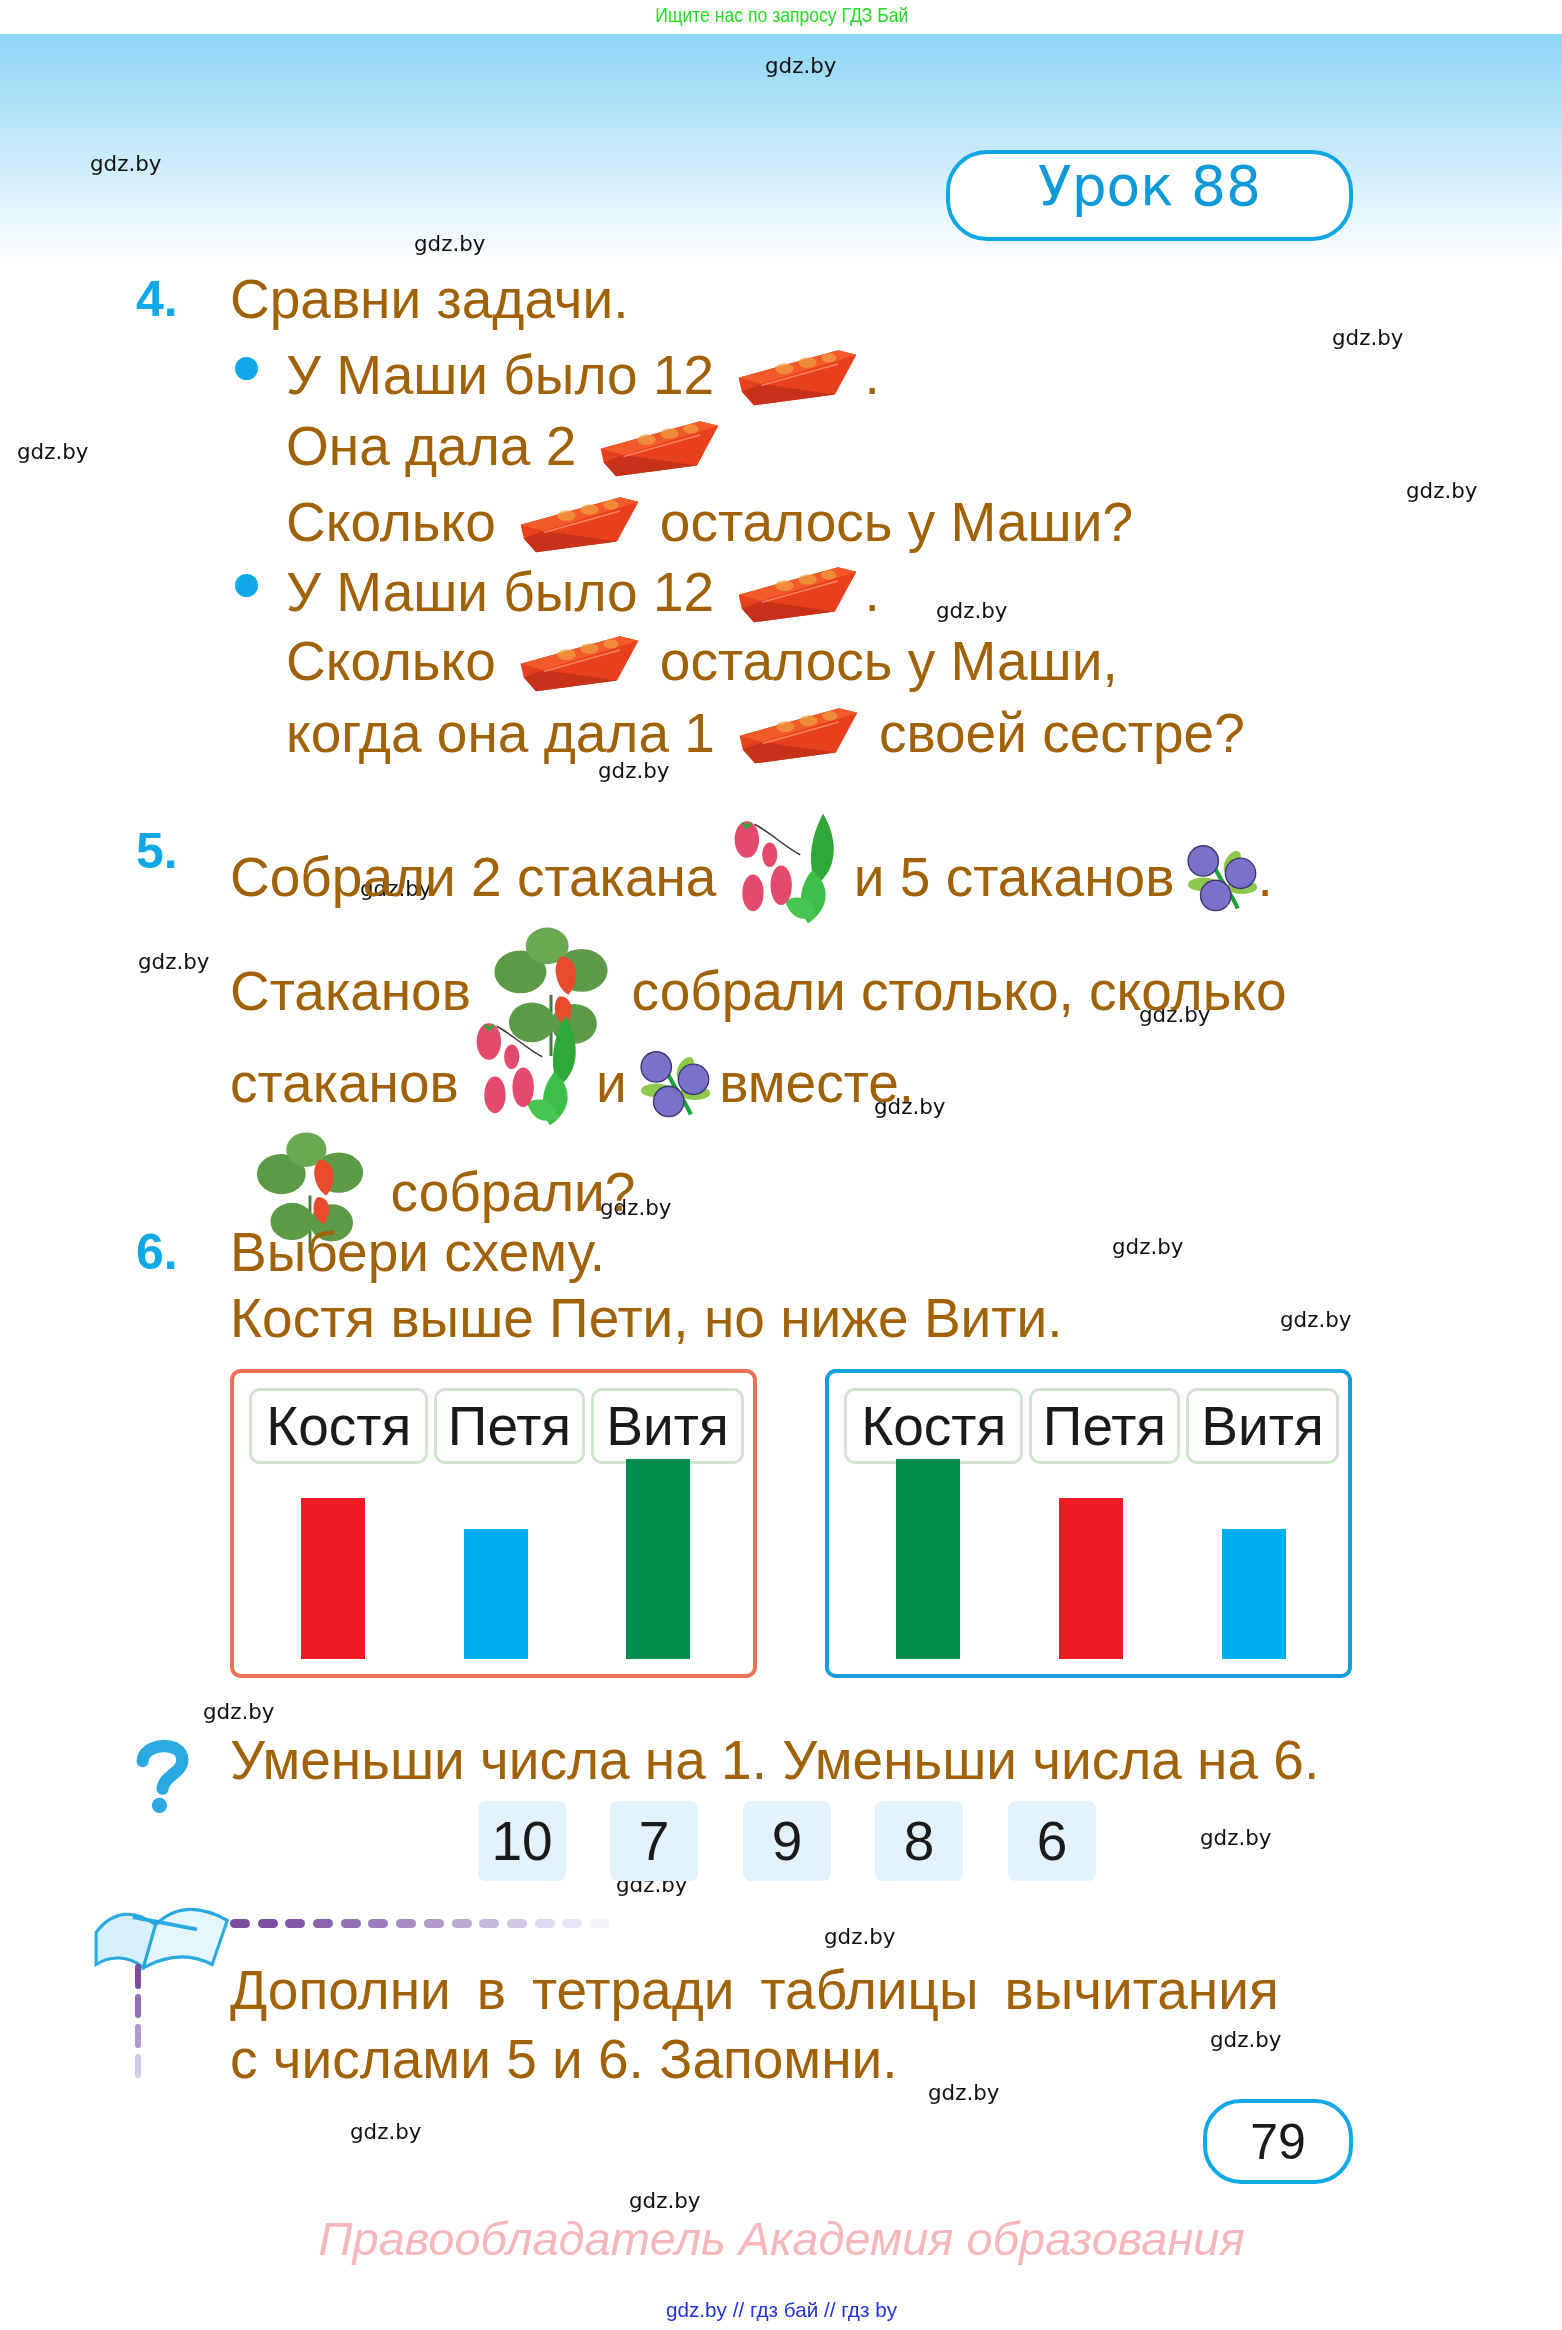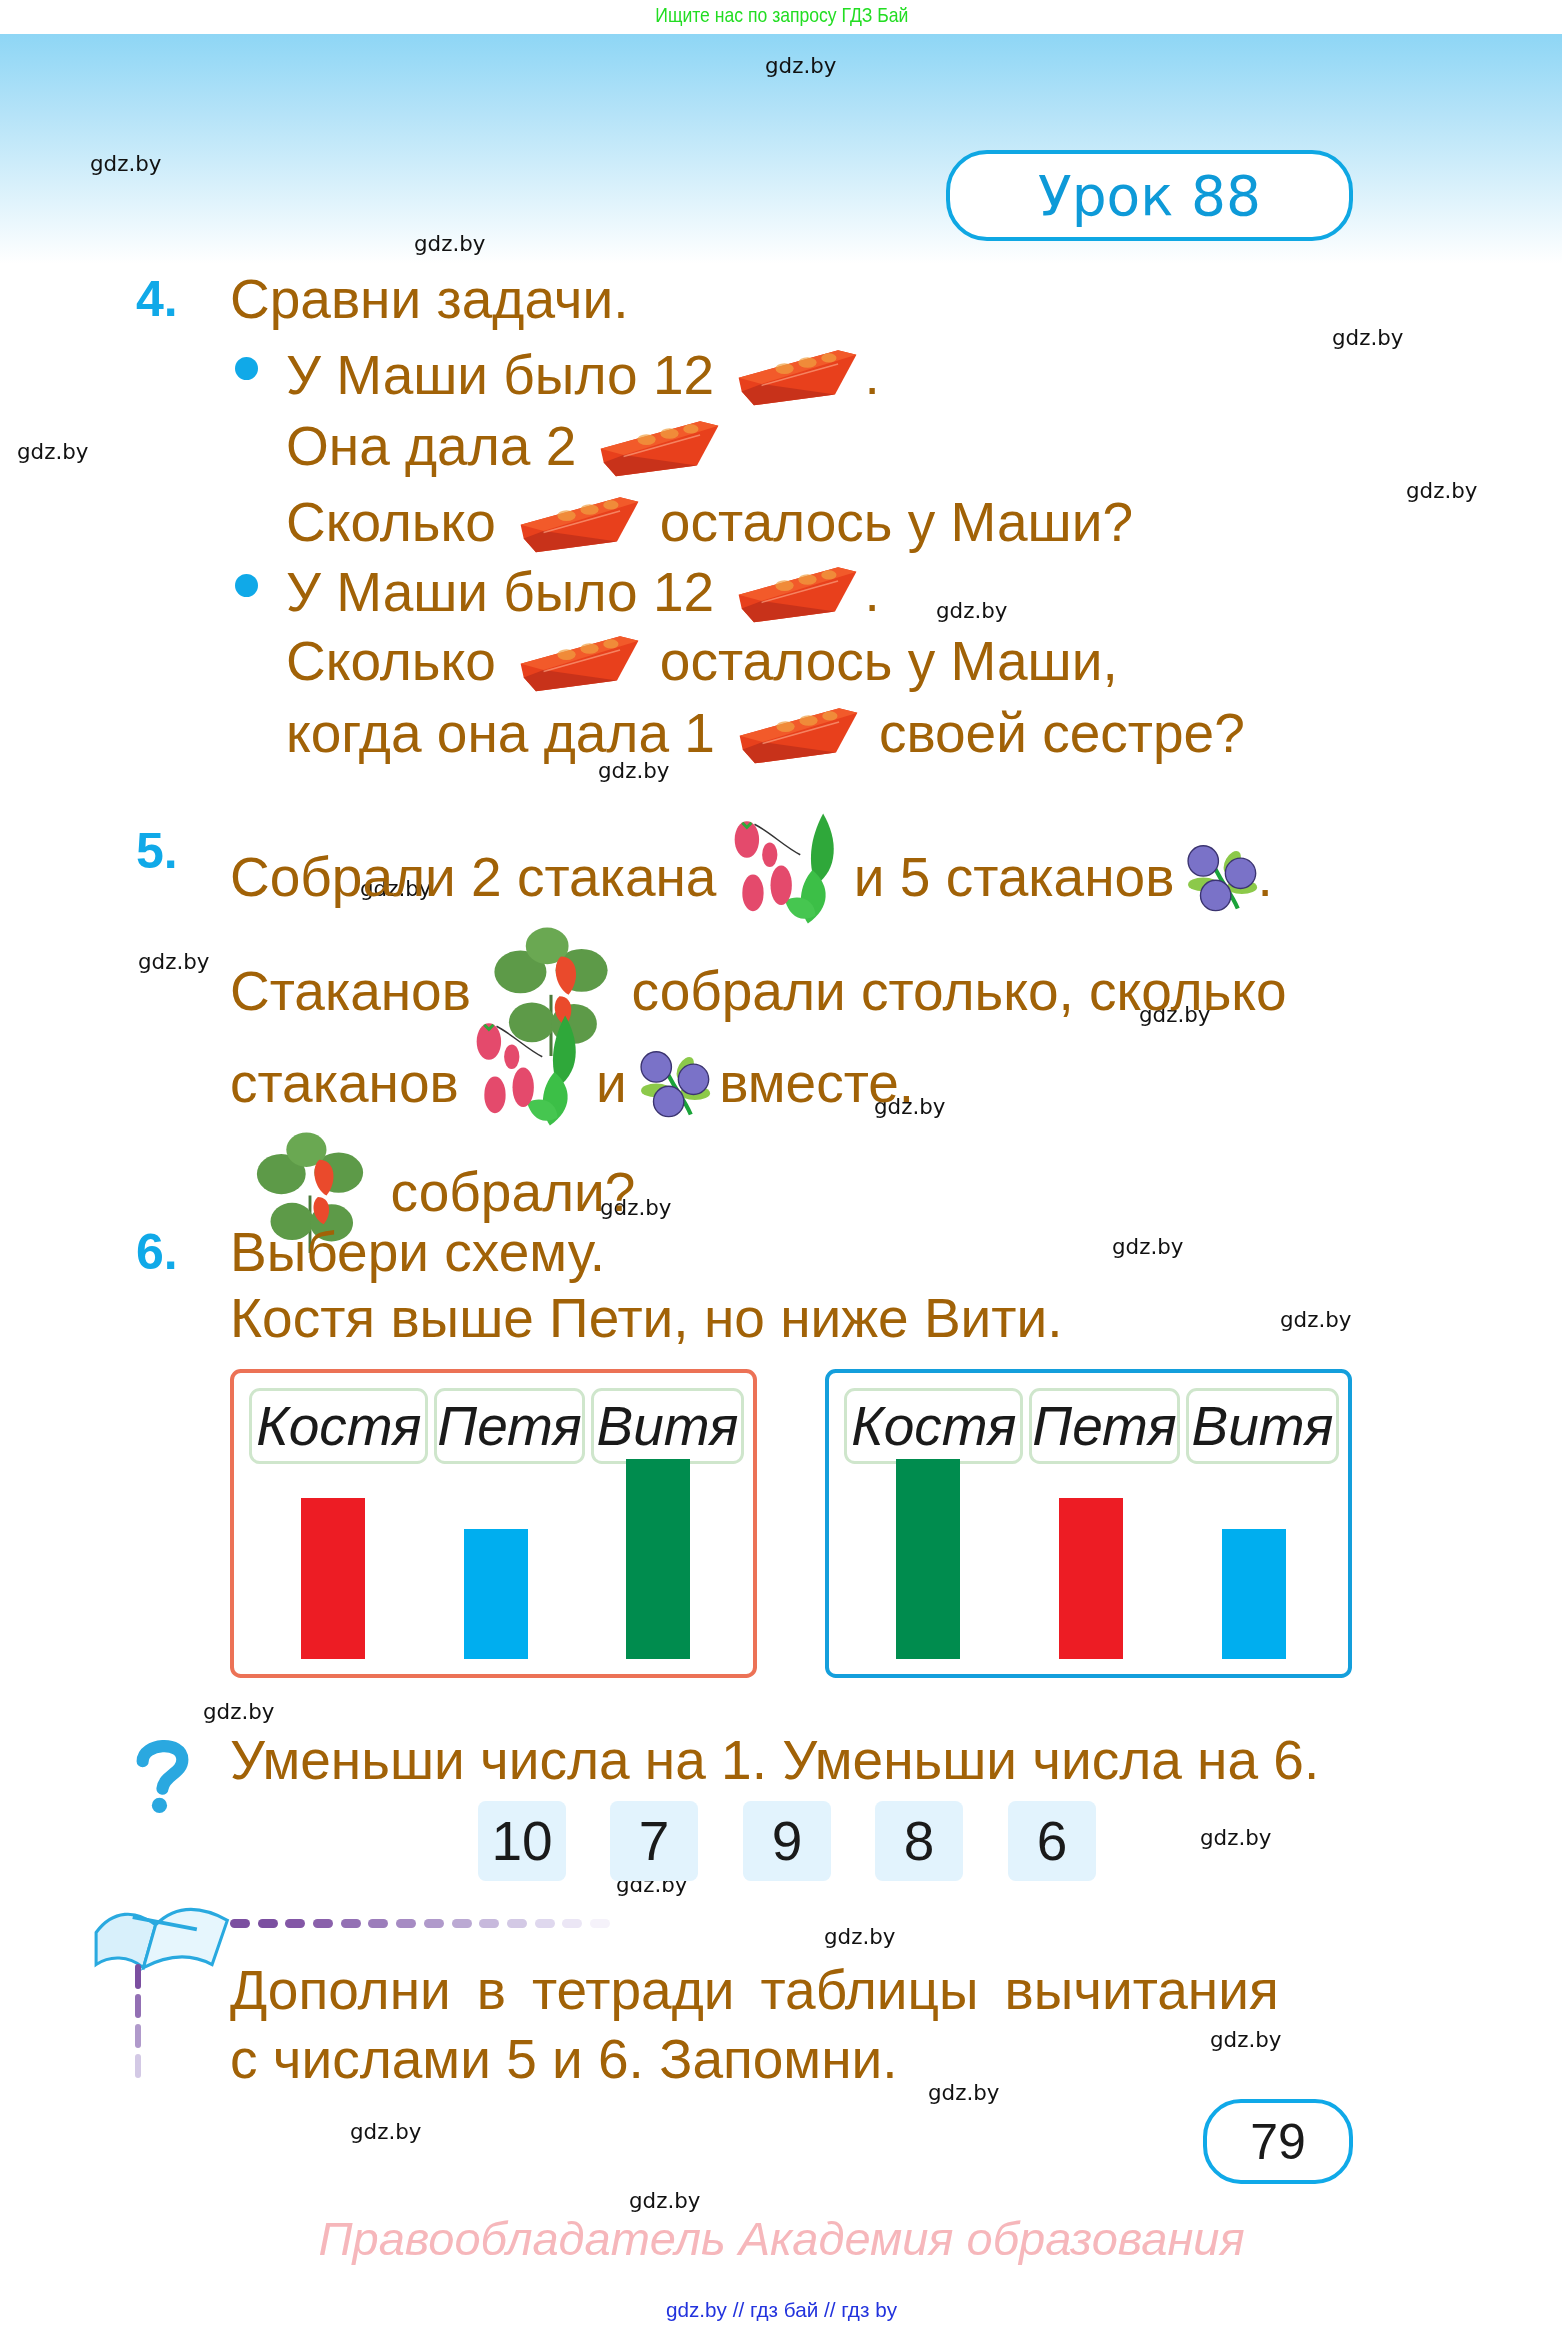--- a/index.html
+++ b/index.html
@@ -19,21 +19,21 @@
     font-size: 20.7px; font-family: "Liberation Sans", sans-serif;
     transform: scaleX(0.85);
   }
   .header-grad {
     position: absolute; left: 0; top: 34px; width: 1563px; height: 230px;
     background: linear-gradient(to bottom, #8ed6f5 0%, #b5e3f8 35%, #d7f0fb 65%, #ffffff 100%);
   }
   .lesson-box {
     position: absolute; left: 946px; top: 150px; width: 399px; height: 83px;
     border: 4.6px solid #0fa7e3; border-radius: 41px; background: #ffffff;
-    display: flex; align-items: center; justify-content: center;
+    display: flex; align-items: flex-start; justify-content: center;
   }
   .lesson-box span { color: #0e9ad8; font-size: 55px; font-family: "DejaVu Sans", sans-serif; }
 
   .wm {
     position: absolute; font-size: 21.4px; color: #111; font-family: "DejaVu Sans", sans-serif;
     line-height: 1;
   }
   .num {
     position: absolute; color: #10a9e8; font-weight: bold; font-size: 50px;
     font-family: "Liberation Sans", sans-serif; line-height: 1;
@@ -53,21 +53,21 @@
 
   .schema {
     position: absolute; top: 1369px; width: 519px; height: 301px;
     border-radius: 10.7px; background: #fff;
   }
   .schema.red { left: 230px; border: 4.6px solid #ec7256; }
   .schema.blue { left: 825px; border: 4.6px solid #149fdc; }
   .name-tab {
     position: absolute; top: 15.3px; height: 70px; border: 3.1px solid #cfe6cc; border-radius: 10.7px;
     display: flex; align-items: center; justify-content: center; background: #fff;
-    font-size: 55px; font-family: "Liberation Sans", sans-serif; color: #1a1a1a; font-style: italic;
+    font-size: 55px; font-family: "Liberation Sans", sans-serif; color: #1a1a1a;
   }
   .bar { position: absolute; bottom: 15.3px; width: 64px; }
 
   .qmark { position: absolute; left: 132px; top: 1738px; }
   .numbox {
     position: absolute; top: 1801px; width: 88px; height: 80px; border-radius: 7.7px;
     background: #e2f3fd; display: flex; align-items: center; justify-content: center;
     font-size: 55px; font-family: "Liberation Sans", sans-serif; color: #1a1a1a;
   }
   .dash-h {

